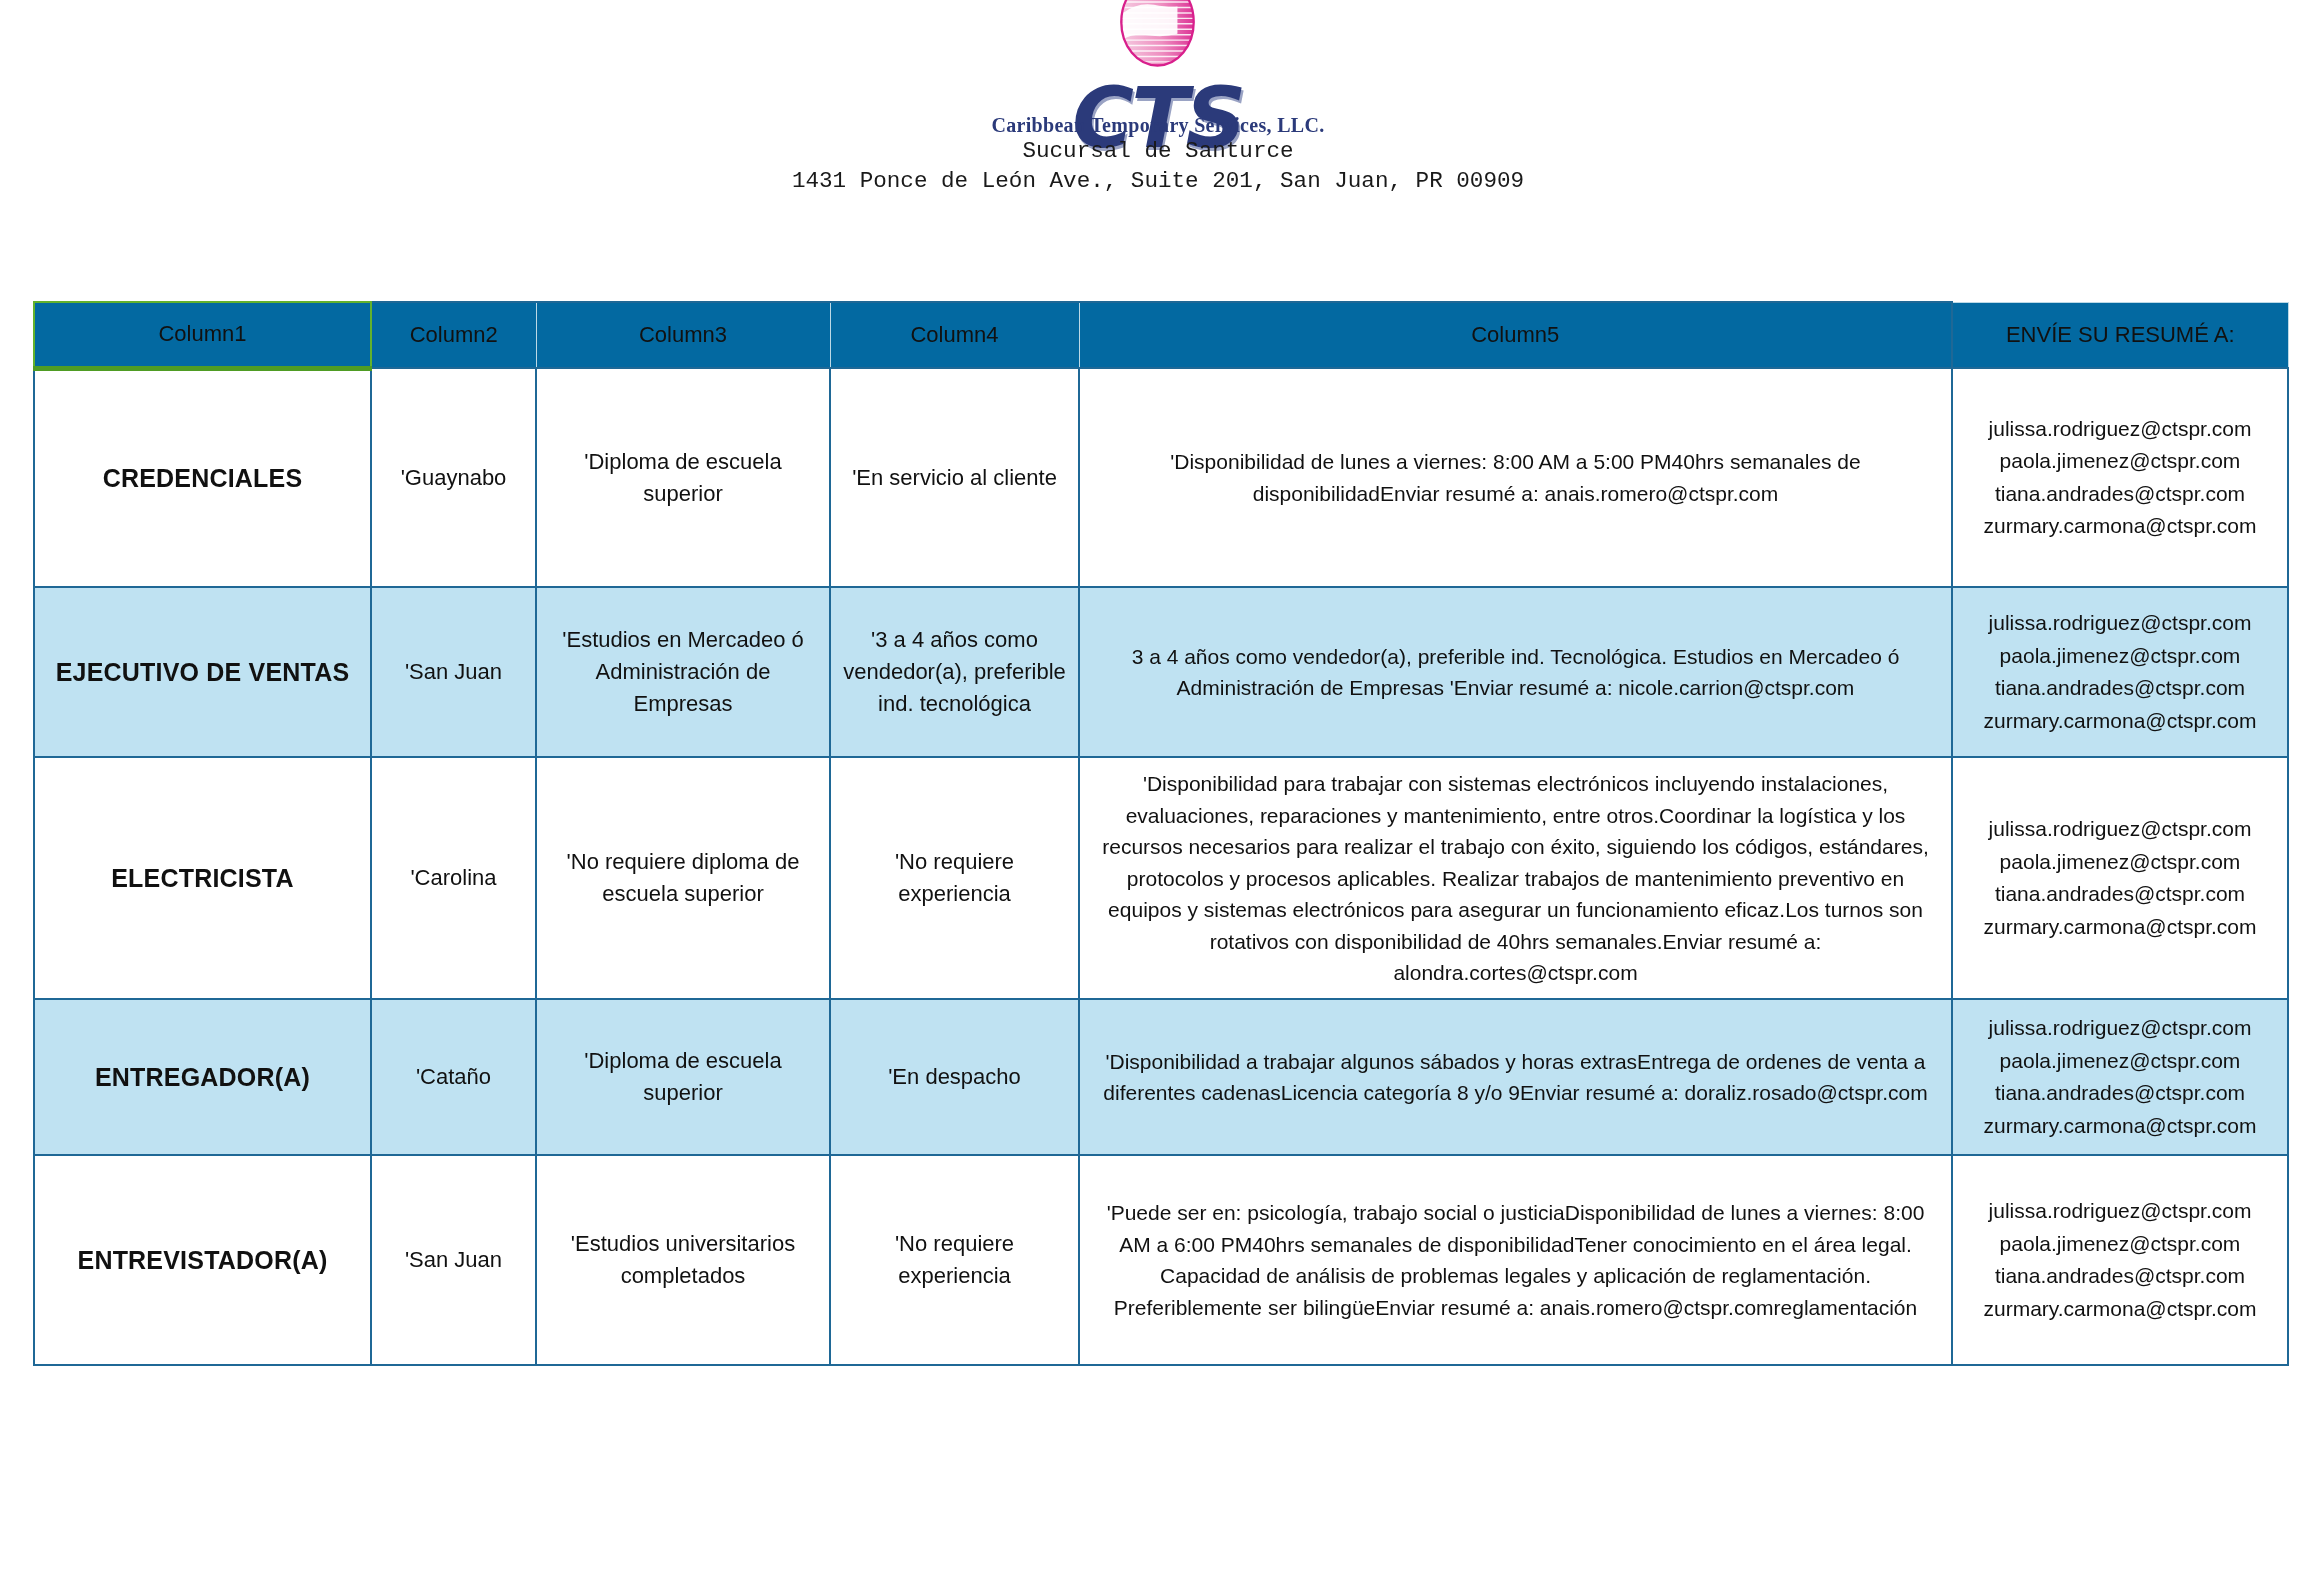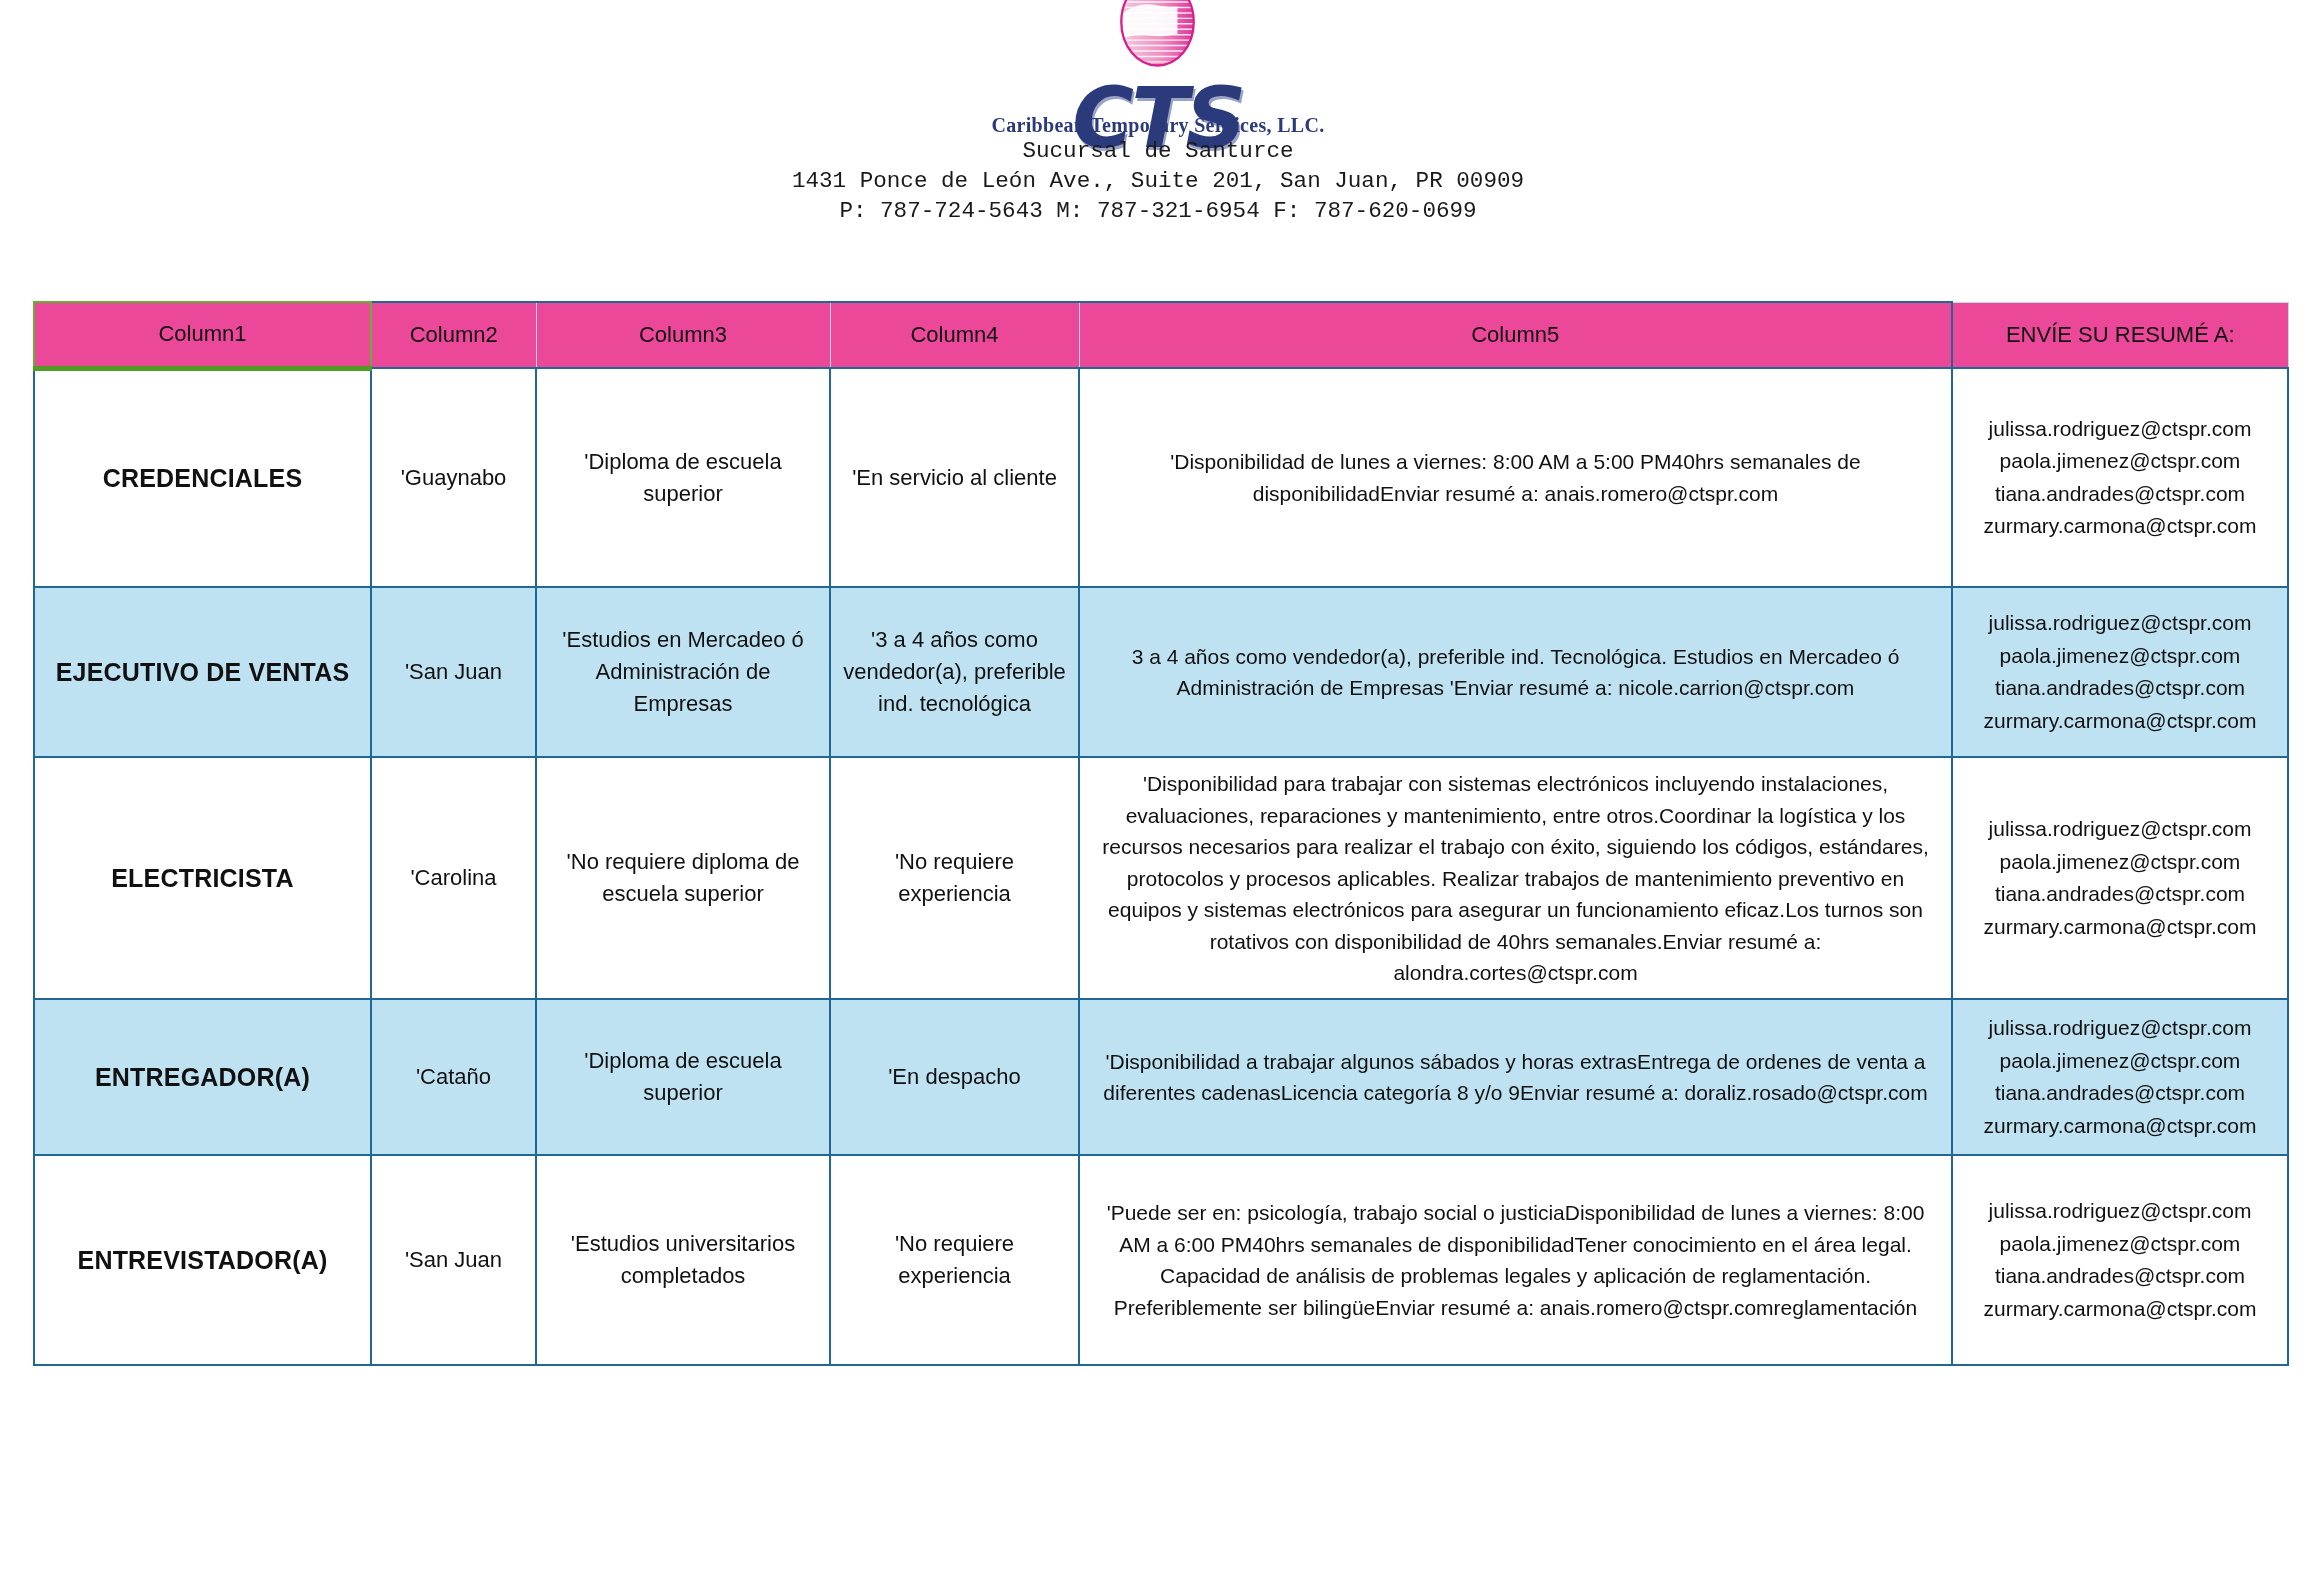--- a/index.html
+++ b/index.html
@@ -86,21 +86,21 @@
     color: #111111;
     font-weight: normal;
   }
   
   thead th {
     height: 52px;
     font-weight: bold;
     font-size: 22.6px;
     border-top: 1.8px solid #bcd9e6;
     border-bottom: 5.4px solid #1f6896;
-    background: #ec4899;
+    background: #0369a1;
   }
   thead th.col1 {
     border: 2.7px solid #63b22d;
     border-bottom: 5.4px solid #4f9c23;
   }
   thead th.colx {
     border-left: 1.8px solid #bcd9e6;
     border-right: 1.8px solid #bcd9e6;
   }
   thead th.col-last {
@@ -170,21 +170,20 @@
           </g>
           <ellipse cx="48" cy="54" rx="40" ry="48" fill="none" stroke="#d81f8c" stroke-width="2.5"></ellipse>
         </svg>
       </span>
       <span class="logo-word">CTS</span>
     </div>
     <div class="logo-tagline">Caribbean Temporary Services, LLC.</div>
   </div>
   <div class="lh-line">Sucursal de Santurce</div>
   <div class="lh-line">1431 Ponce de León Ave., Suite 201, San Juan, PR 00909</div>
-  <div class="lh-line">P: 787-724-5643 M: 787-321-6954 F: 787-620-0699</div>
 </div>
 
 <div class="table-wrap">
   <table class="joblist">
     <colgroup>
       <col class="c1">
         <col class="c2">
         <col class="c3">
       <col class="c4">
         <col class="c5">

